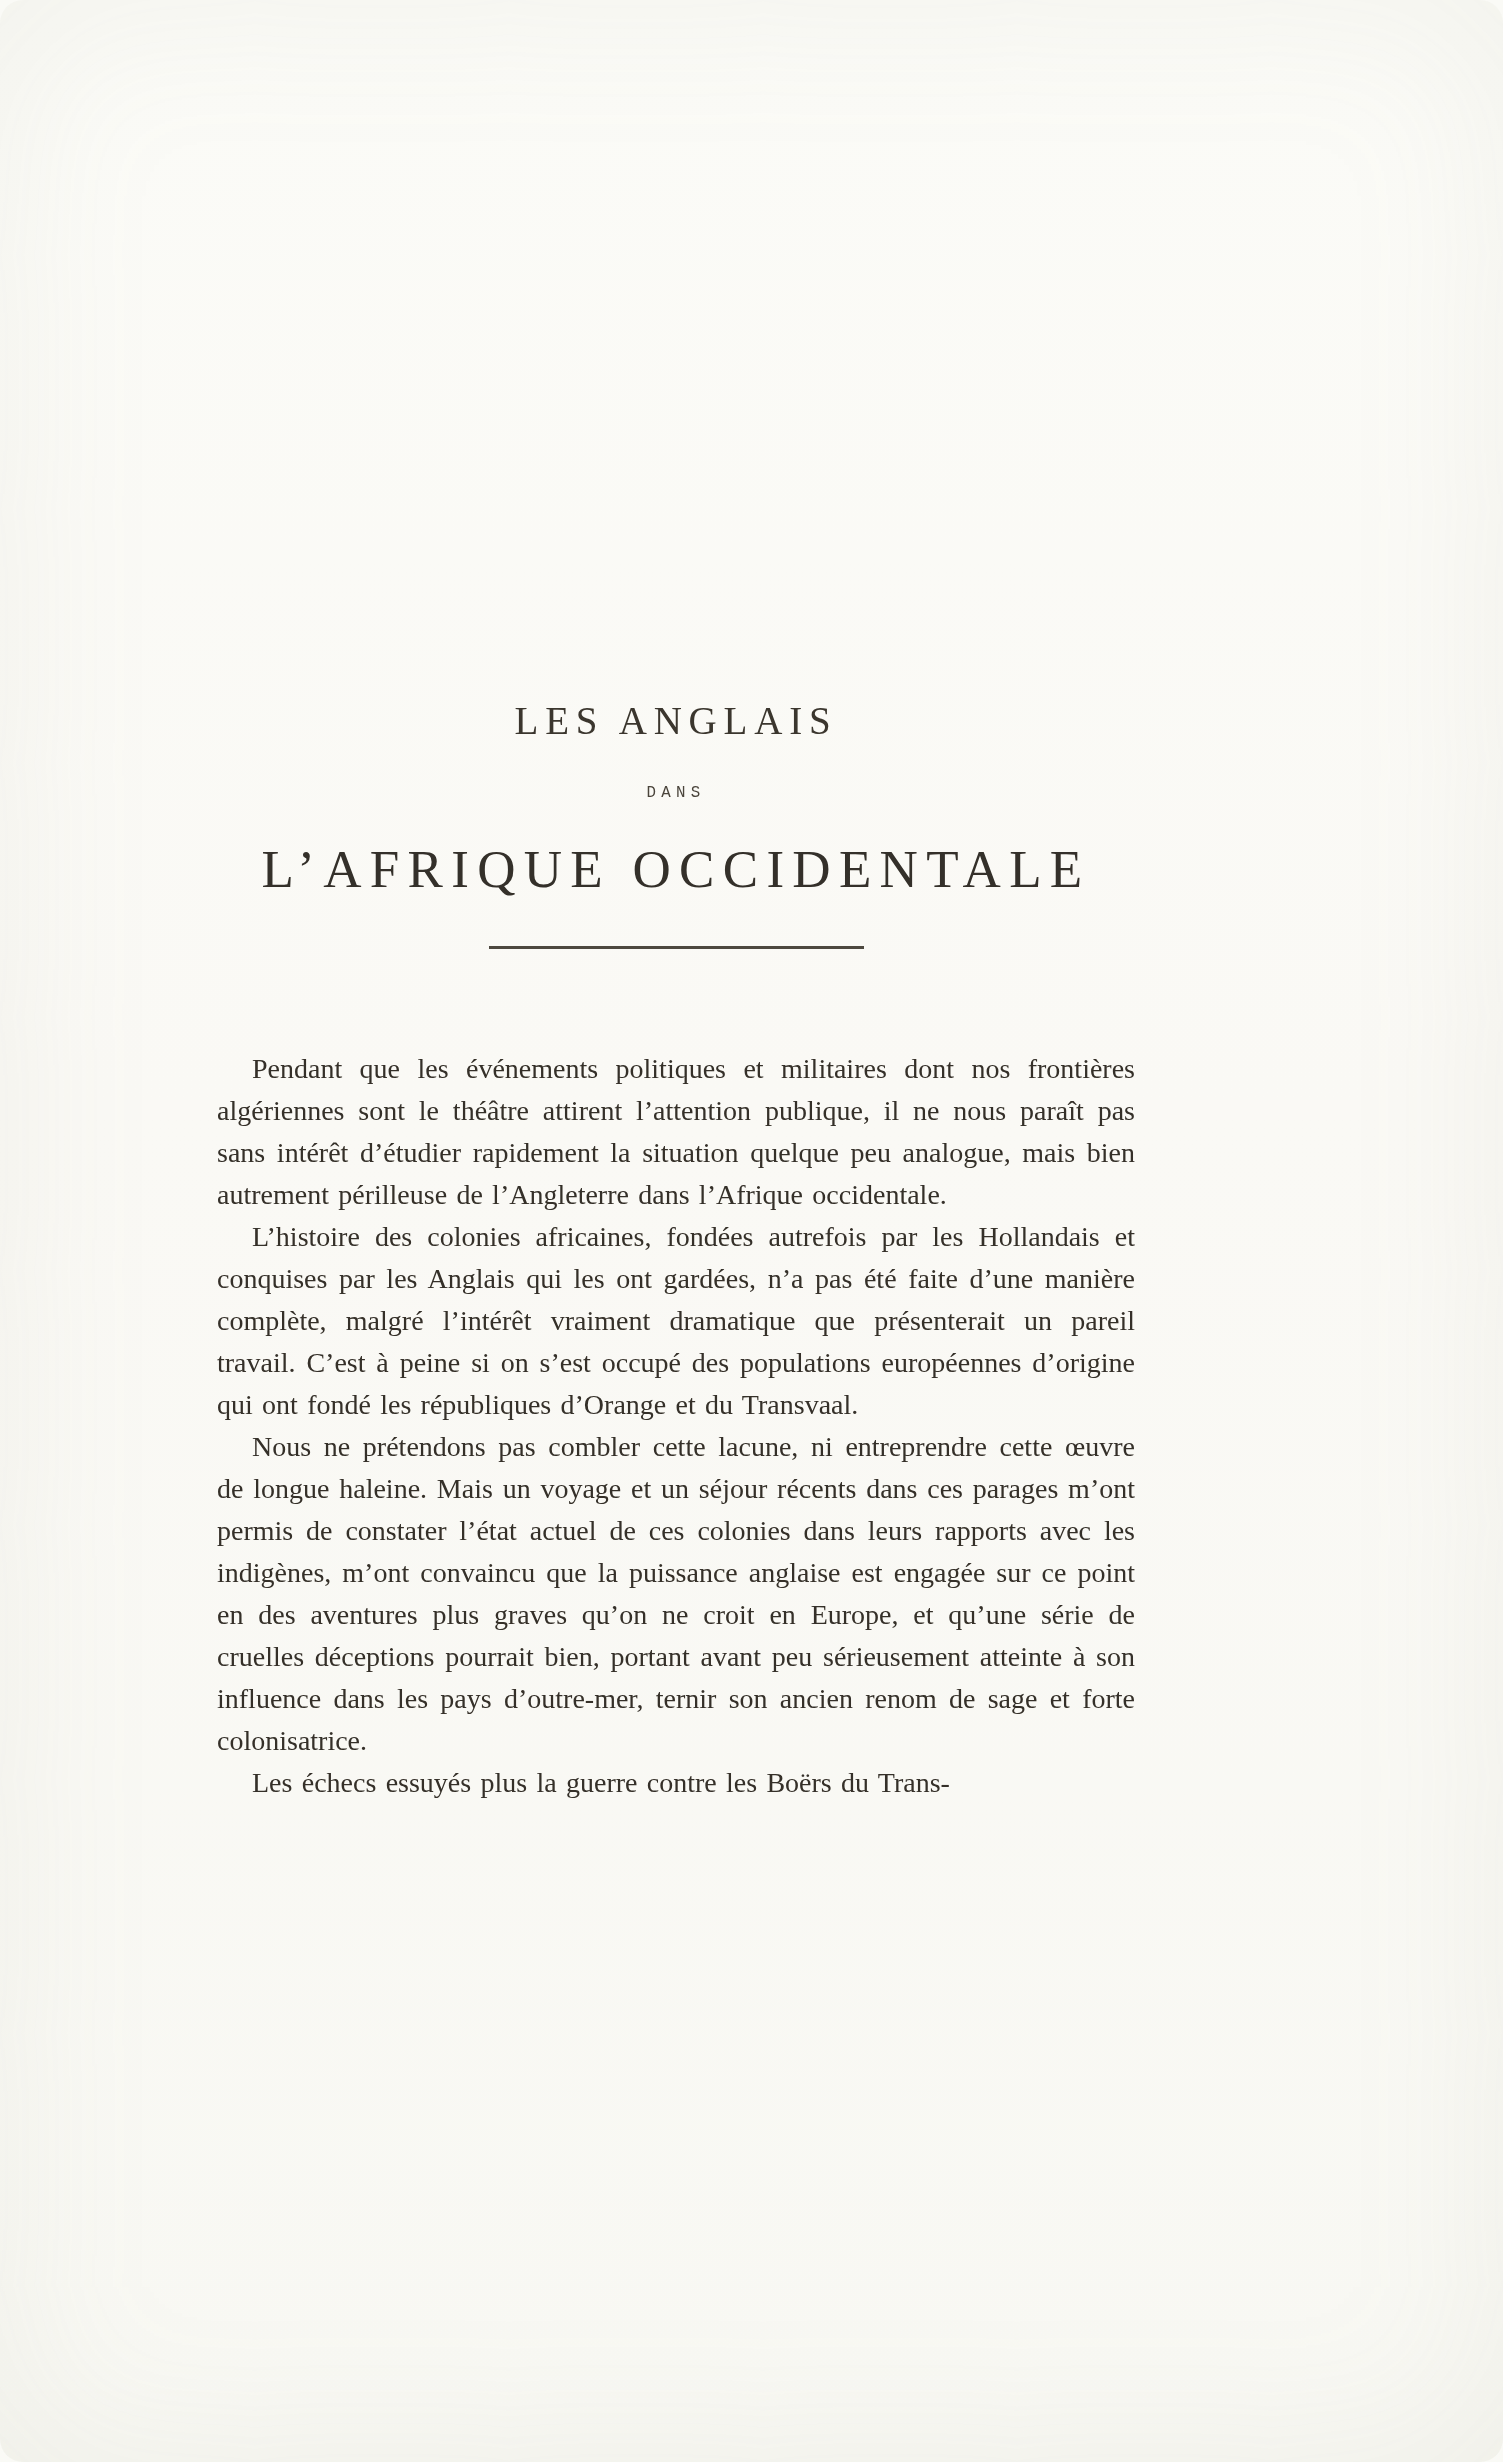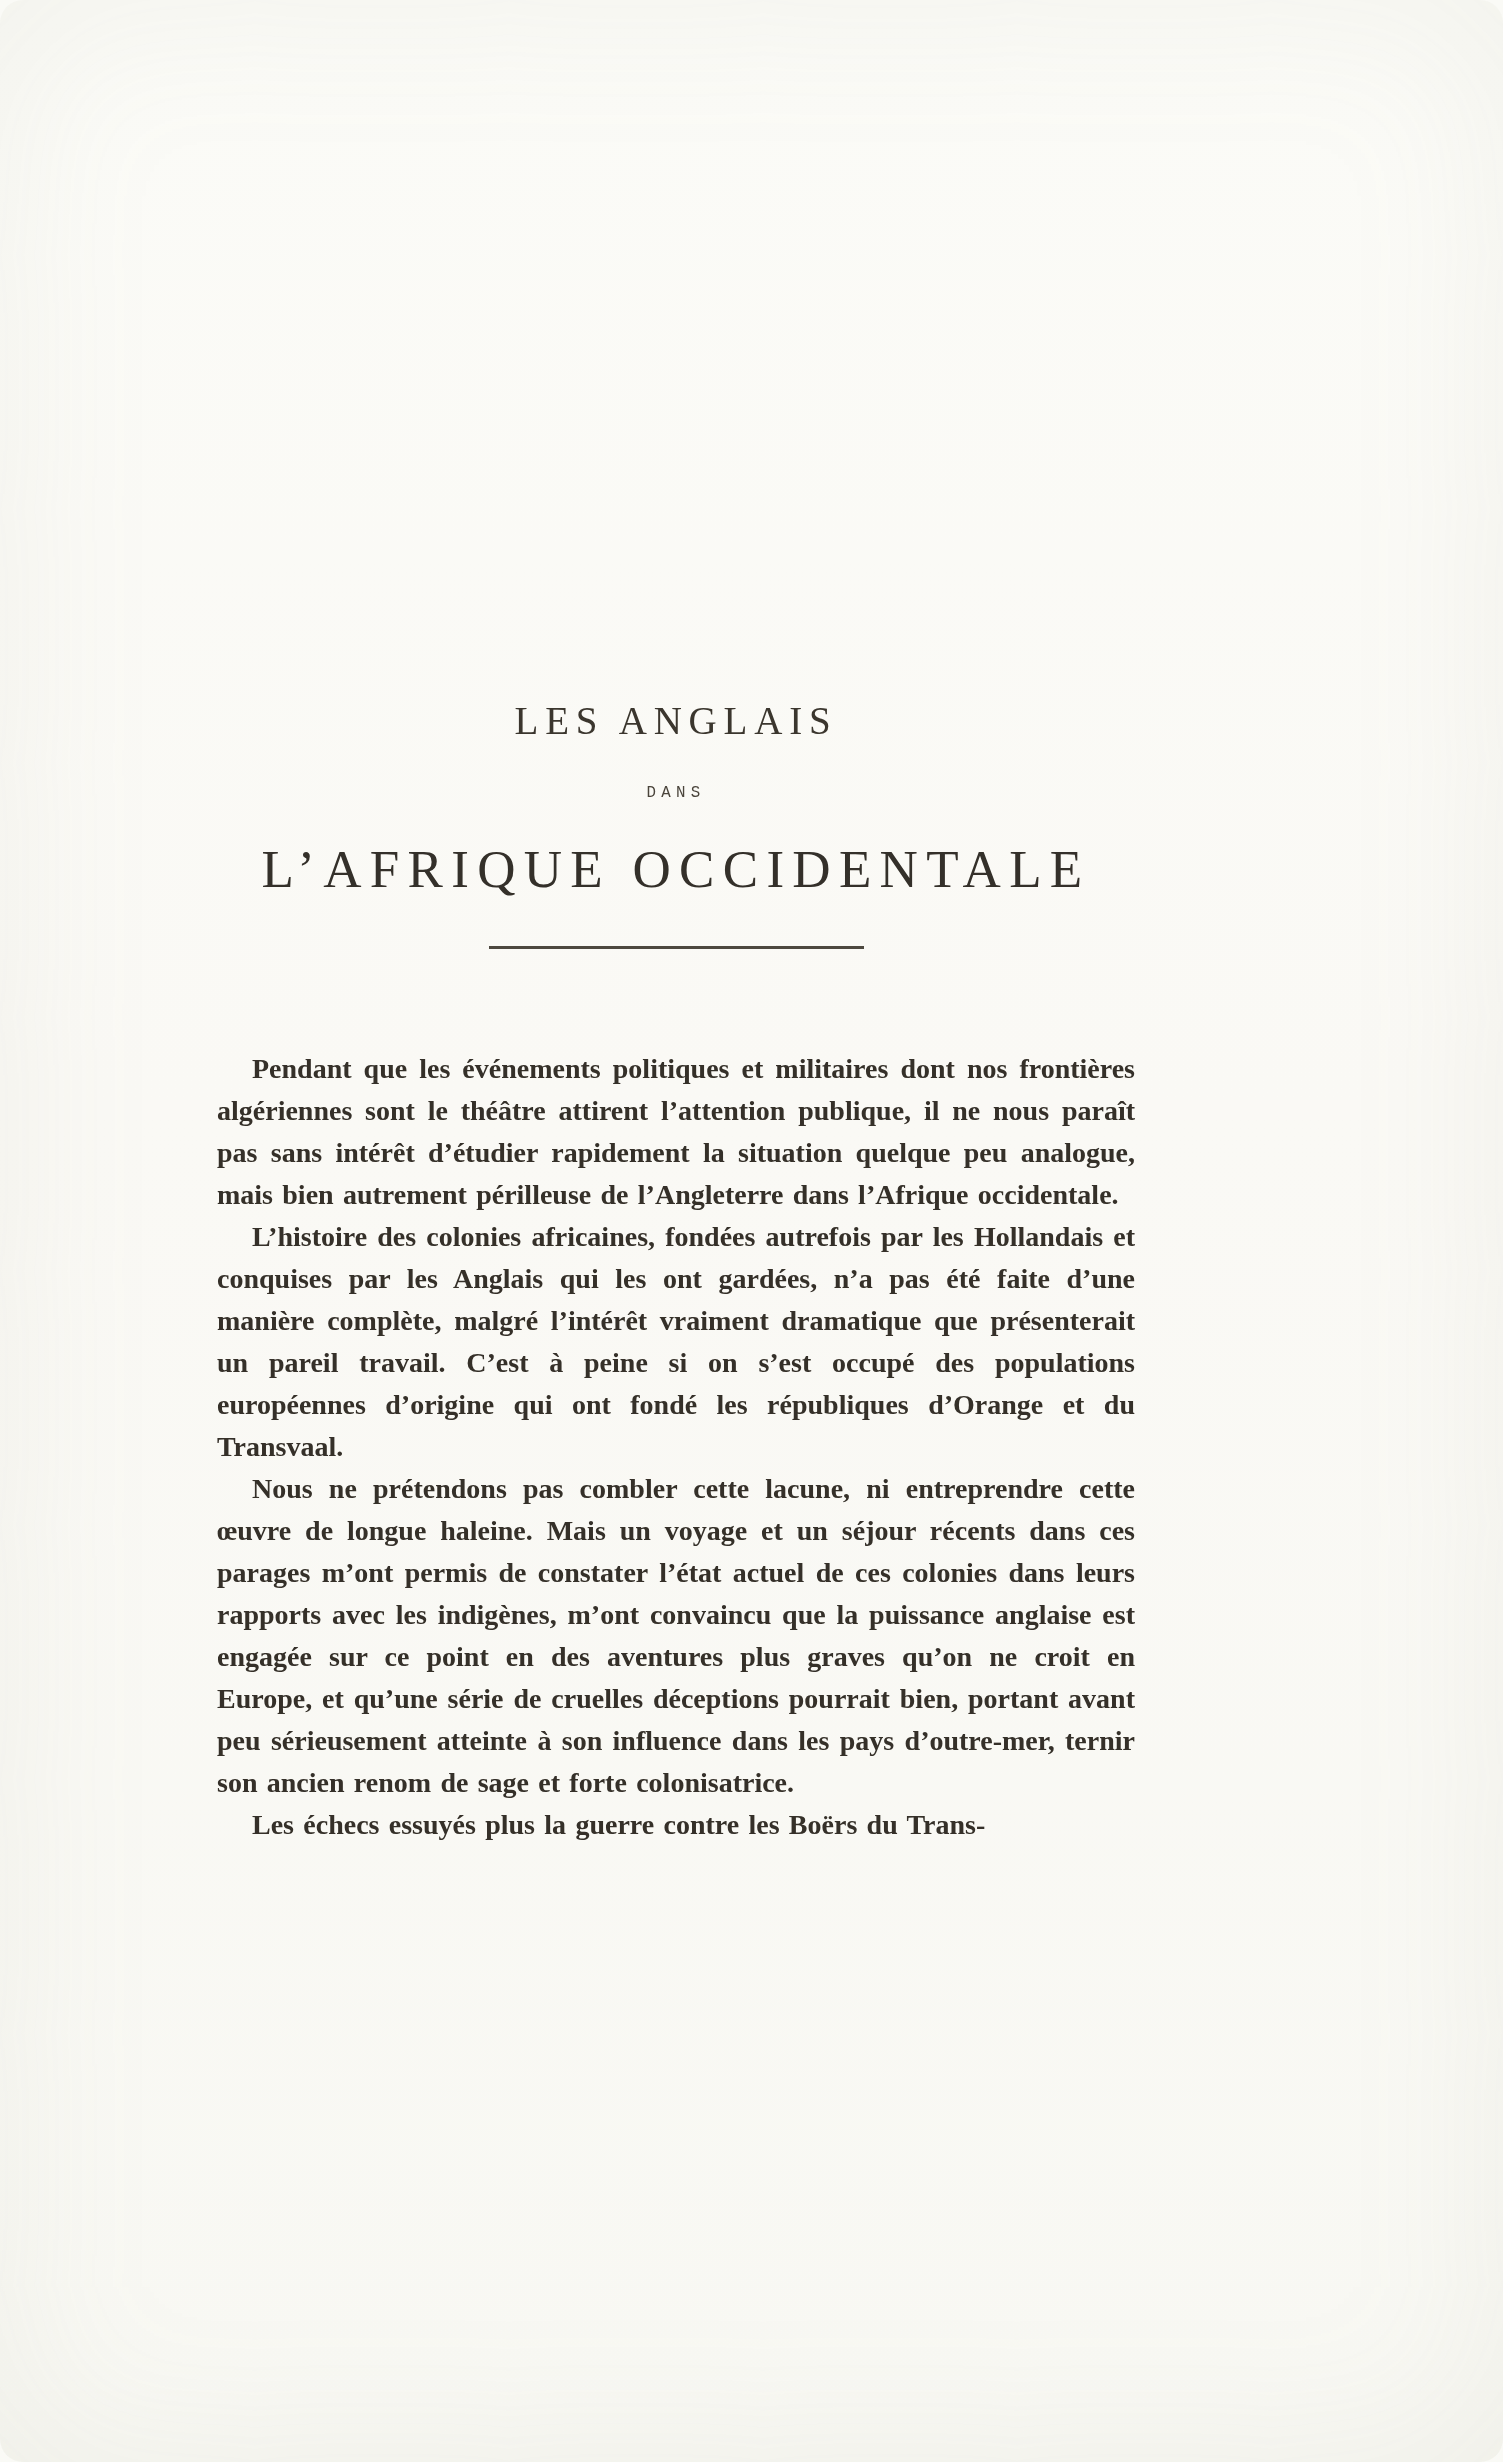--- a/index.html
+++ b/index.html
@@ -62,21 +62,20 @@
     margin: 0 auto 99px auto;
   }
   .body-text p {
     margin: 0;
     font-size: 28px;
     line-height: 42px;
     text-align: justify;
     text-indent: 35px;
     word-spacing: 2.3px;
     color: #353029;
-    font-weight: bold;
   }
 </style>
 </head>
 <body>
 
 <div class="page">
   <div class="column">
 
     <div class="title-line1">LES ANGLAIS</div>
 

